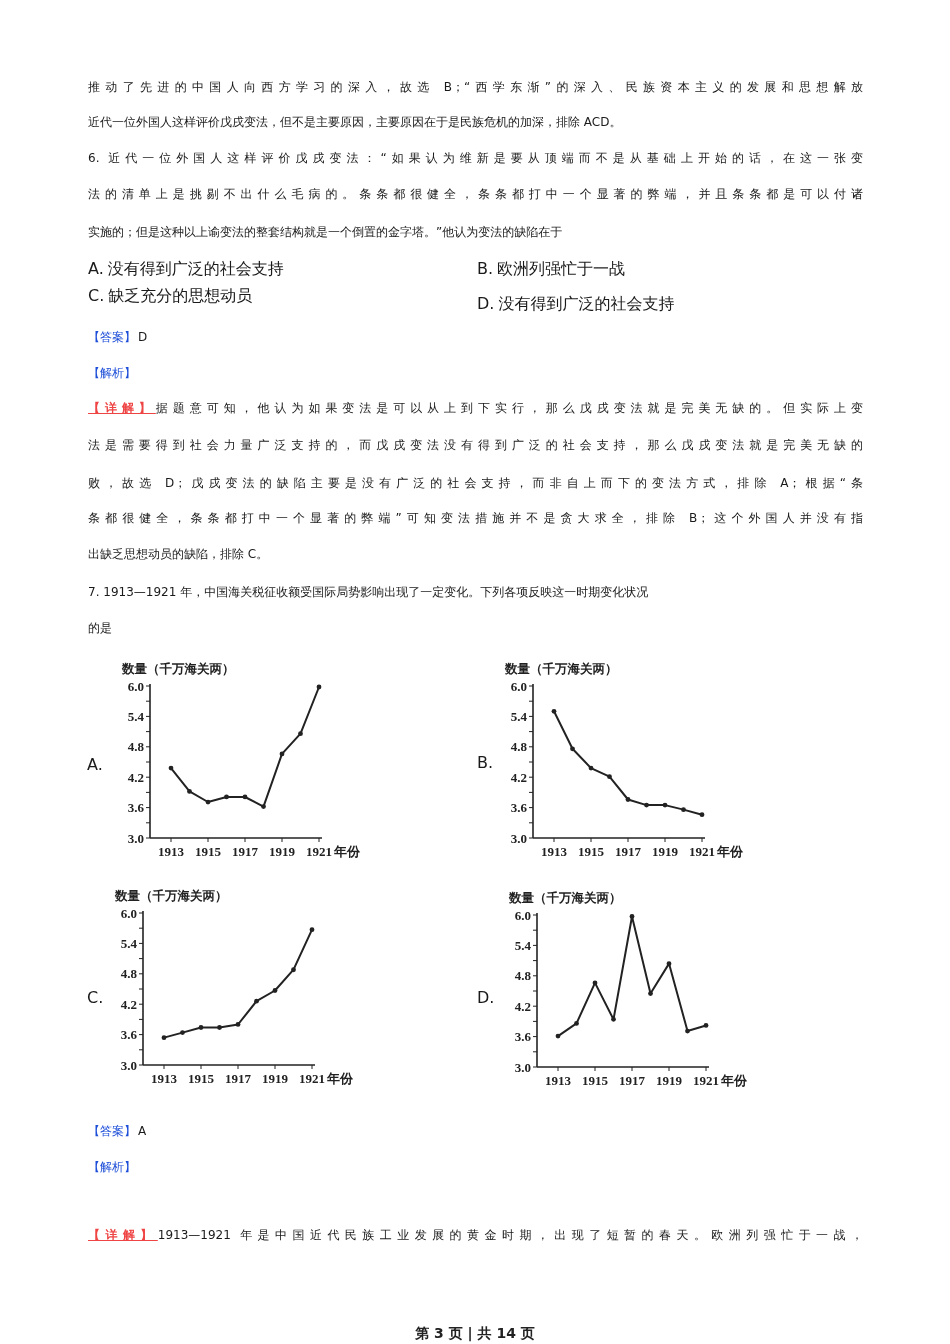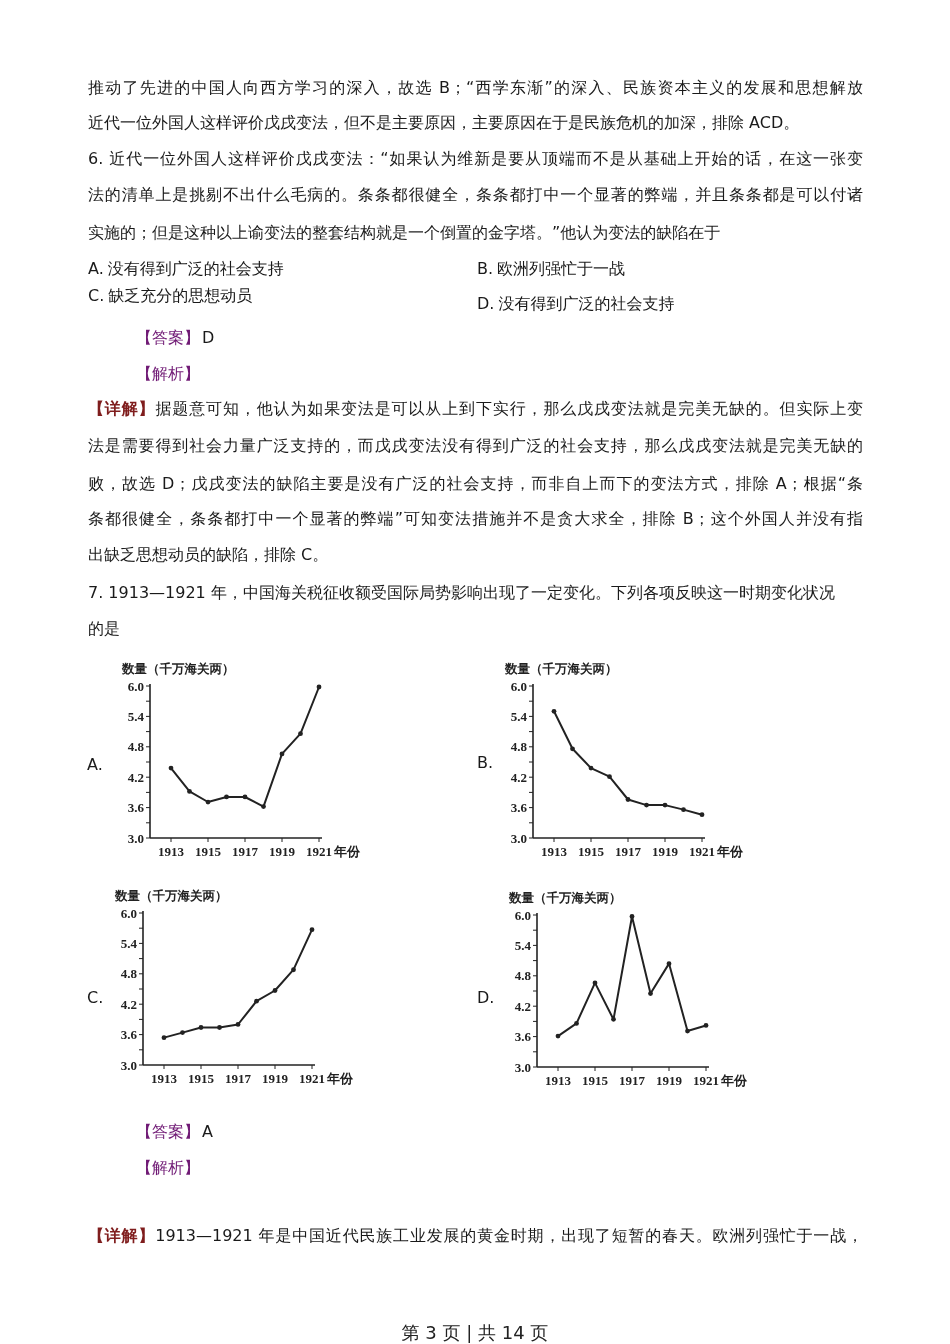--- a/index.html
+++ b/index.html
@@ -2,39 +2,39 @@
 <html><head>
   <meta charset="utf-8">
   <style>
     html, body { margin: 0; padding: 0; background: #ffffff; }
     body {
       width: 950px; height: 1344px; position: relative; overflow: hidden;
       font-family: "DejaVu Sans", sans-serif; color: #1a1a1a;
     }
     .line {
       position: absolute; left: 88px; width: 775px; height: 35px; line-height: 35px;
-      font-size: 16px; white-space: nowrap; overflow: visible;
+      font-size: 12px; white-space: nowrap; overflow: visible;
     }
     .line.full { text-align: justify; text-align-last: justify; white-space: normal; }
-    .label-blue { color: #701a75; margin-left: 48px; }
-    .label-black { color: #7f1d1d; font-weight: bold; }
+    .label-blue { color: #1d4ed8; }
+    .label-black { color: #ef4444; font-weight: bold; text-decoration: underline; }
     .answer-val { font-family: "DejaVu Sans", sans-serif; margin-left: 2px; }
     .opt {
       position: absolute; height: 35px; line-height: 35px; font-size: 16px; white-space: nowrap;
     }
     .opt .key { font-family: "DejaVu Sans", sans-serif; margin-right: 4px; }
     .chart-label {
       position: absolute; font-size: 16px; font-family: "DejaVu Sans", sans-serif;
       line-height: 20px; height: 20px;
     }
     .chart-host { position: absolute; width: 290px; height: 210px; }
     .chart-host svg { display: block; overflow: visible; }
     .footer {
       position: absolute; left: 0; width: 950px; top: 1324px; height: 18px; line-height: 18px;
-      text-align: center; font-size: 18px; color: #222;
+      text-align: center; font-size: 14px; color: #222; font-weight: bold;
     }
   </style>
 </head>
 <body>
 
 <div class="line full" style="top:70px">推动了先进的中国人向西方学习的深入，故选 B；“西学东渐”的深入、民族资本主义的发展和思想解放</div>
 <div class="line" style="top:105px">近代一位外国人这样评价戊戌变法，但不是主要原因，主要原因在于是民族危机的加深，排除 ACD。</div>
 
 <div class="line full" style="top:141px">6. 近代一位外国人这样评价戊戌变法：“如果认为维新是要从顶端而不是从基础上开始的话，在这一张变</div>
 <div class="line full" style="top:177px">法的清单上是挑剔不出什么毛病的。条条都很健全，条条都打中一个显著的弊端，并且条条都是可以付诸</div>

